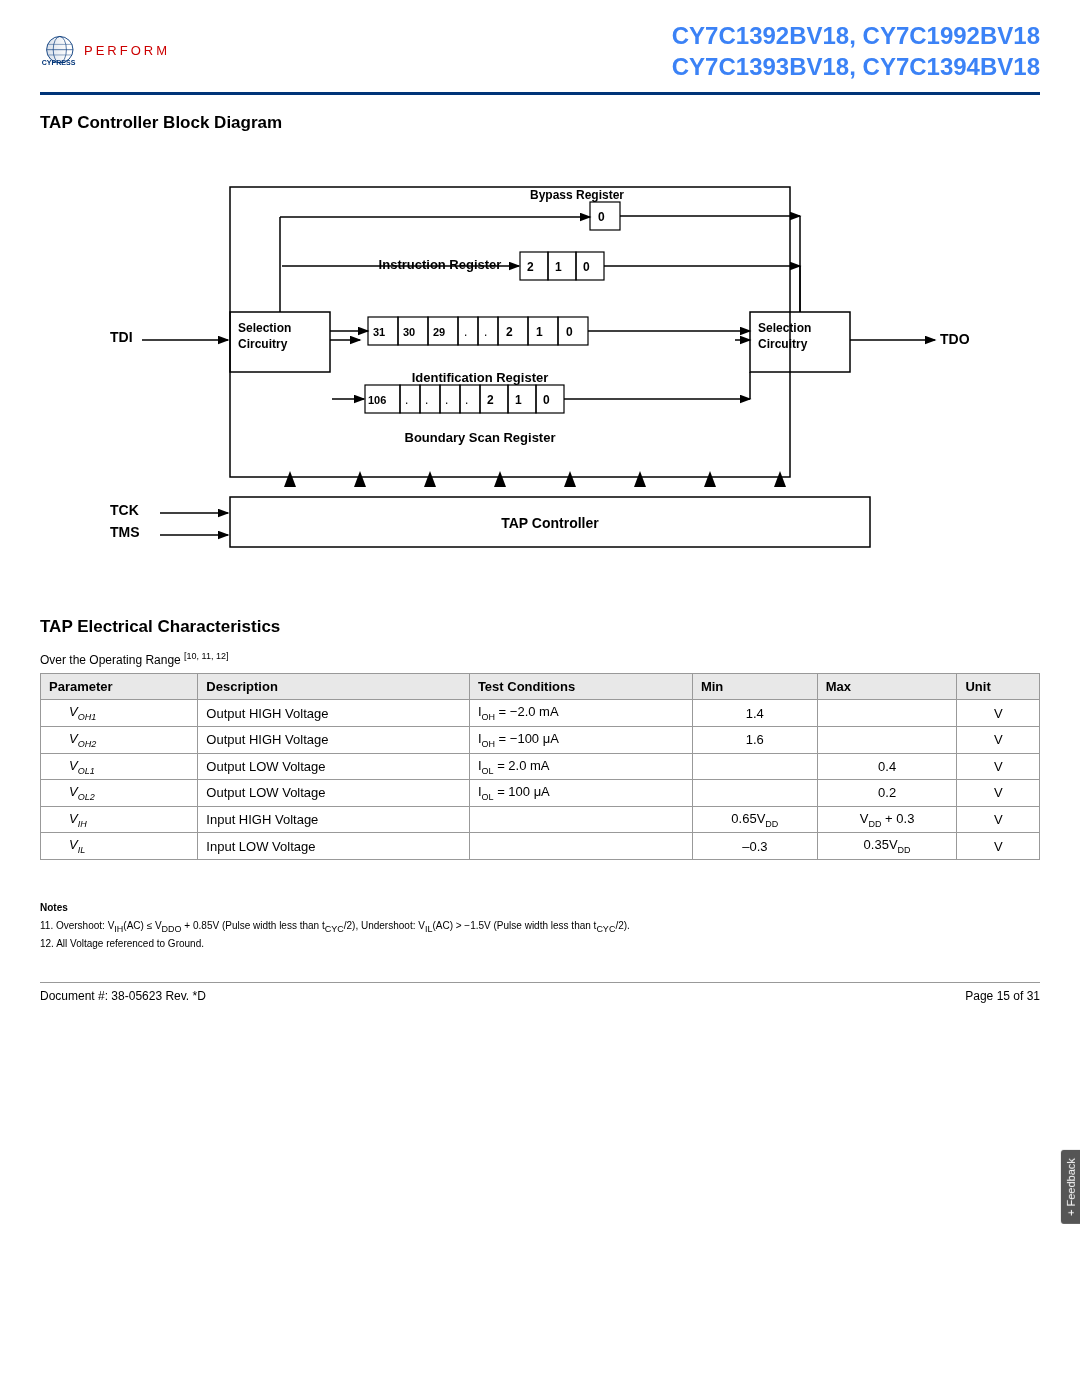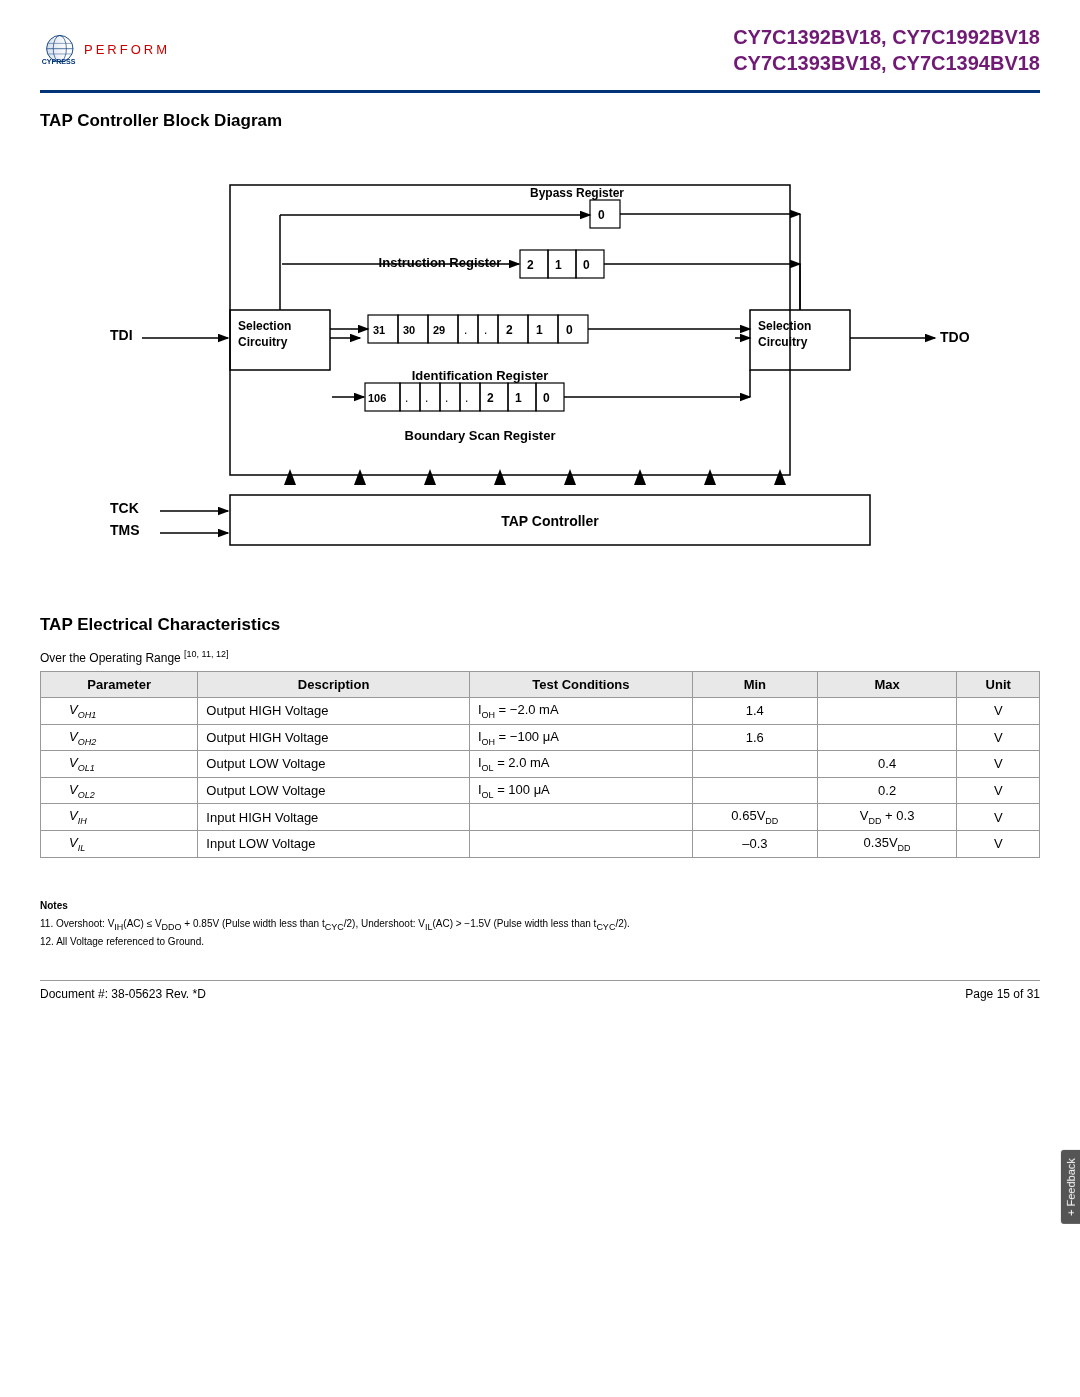--- a/index.html
+++ b/index.html
@@ -33,23 +33,23 @@
     .logo-perform {
       font-size: 13px;
       color: #c00;
       letter-spacing: 3px;
       margin-top: -2px;
     }
     .header-title {
       text-align: right;
     }
     .header-title h1 {
-      font-size: 20px;
+      font-size: 24px;
       font-weight: bold;
-      color: #701a75;
+      color: #3b82f6;
       line-height: 1.3;
     }
     .header-divider {
       border: none;
       border-bottom: 3px solid #003478;
       margin-bottom: 18px;
     }
 
     
     .section-title {
@@ -76,21 +76,21 @@
     .elec-table {
       width: 100%;
       border-collapse: collapse;
       font-size: 13px;
     }
     .elec-table th {
       background: #e8e8e8;
       border: 1px solid #999;
       padding: 5px 8px;
       font-weight: bold;
-      text-align: center;
+      text-align: left;
     }
     .elec-table td {
       border: 1px solid #999;
       padding: 4px 8px;
     }
     .elec-table td:first-child { font-style: italic; padding-left: 28px; }
     .elec-table td.center { text-align: center; }
 
     
     .notes-section {

